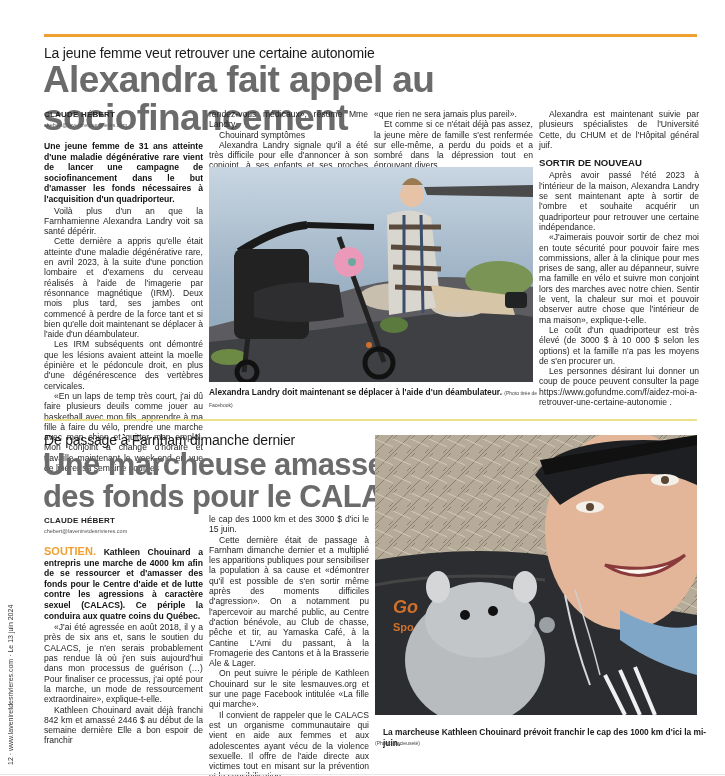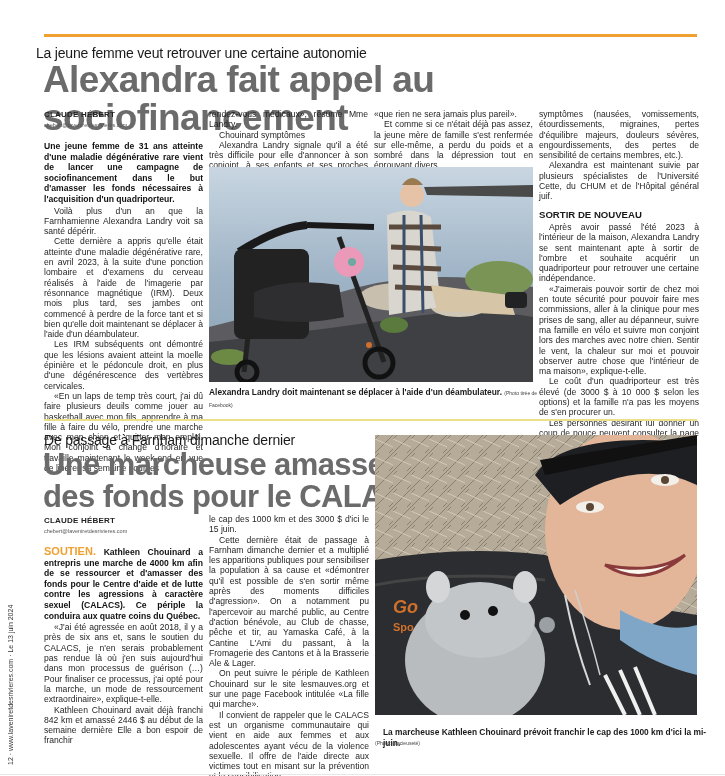--- a/index.html
+++ b/index.html
@@ -33,21 +33,21 @@
 
   .folio { position: absolute; left: 7px; top: 765px; transform-origin: left top; transform: rotate(-90deg); font-size: 7px; color: #333; white-space: nowrap; }
 </style>
 </head>
 <body>
 
 <div class="page">
 
   <div class="top-rule"></div>
 
-  <div class="kicker" style="left:36px; top:45px;">La jeune femme veut retrouver une certaine autonomie</div>
+  <div class="kicker" style="left:44px; top:45px;">La jeune femme veut retrouver une certaine autonomie</div>
   <div class="headline" style="left:43px; top:61px; font-size:37px;">Alexandra fait appel au sociofinancement</div>
 
   <div class="byline" style="left:44px; top:110px;">
     <div class="name">CLAUDE HÉBERT</div>
     <div class="email">chebert@laveniretdesrivieres.com</div>
   </div>
 
   <div class="col" style="left:44px; top:141px; width:159px;">
     <p class="lead">Une jeune femme de 31 ans atteinte d'une maladie dégénérative rare vient de lancer une campagne de sociofinancement dans le but d'amasser les fonds nécessaires à l'acquisition d'un quadriporteur.</p>
     <p>Voilà plus d'un an que la Farnhamienne Alexandra Landry voit sa santé dépérir.</p>
@@ -110,21 +110,20 @@
       <circle cx="140" cy="95" r="15" fill="#ea9ab8"></circle>
       <circle cx="143" cy="95" r="4" fill="#6fa8a0"></circle>
     </svg>
   </div>
   <div class="caption" style="left:209px; top:387px; width:330px;">
     <span>Alexandra Landry doit maintenant se déplacer à l'aide d'un déambulateur.</span>
     <span class="credit">(Photo tirée de Facebook)</span>
   </div>
 
   <div class="col" style="left:539px; top:109px; width:160px;">
-    <p class="noindent">symptômes (nausées, vomissements, étourdissements, migraines, pertes d'équilibre majeurs, douleurs sévères, engourdissements, des pertes de sensibilité de certains membres, etc.).</p>
     <p>Alexandra est maintenant suivie par plusieurs spécialistes de l'Université Cette, du CHUM et de l'Hôpital général juif.</p>
     <h3>SORTIR DE NOUVEAU</h3>
     <p>Après avoir passé l'été 2023 à l'intérieur de la maison, Alexandra Landry se sent maintenant apte à sortir de l'ombre et souhaite acquérir un quadriporteur pour retrouver une certaine indépendance.</p>
     <p>«J'aimerais pouvoir sortir de chez moi en toute sécurité pour pouvoir faire mes commissions, aller à la clinique pour mes prises de sang, aller au dépanneur, suivre ma famille en vélo et suivre mon conjoint lors des marches avec notre chien. Sentir le vent, la chaleur sur moi et pouvoir observer autre chose que l'intérieur de ma maison», explique-t-elle.</p>
     <p>Le coût d'un quadriporteur est très élevé (de 3000 $ à 10 000 $ selon les options) et la famille n'a pas les moyens de s'en procurer un.</p>
     <p>Les personnes désirant lui donner un coup de pouce peuvent consulter la page https://www.gofundme.com/f/aidez-moi-a-retrouver-une-certaine-autonomie .</p>
   </div>
 
   <div class="mid-rule"></div>
 

